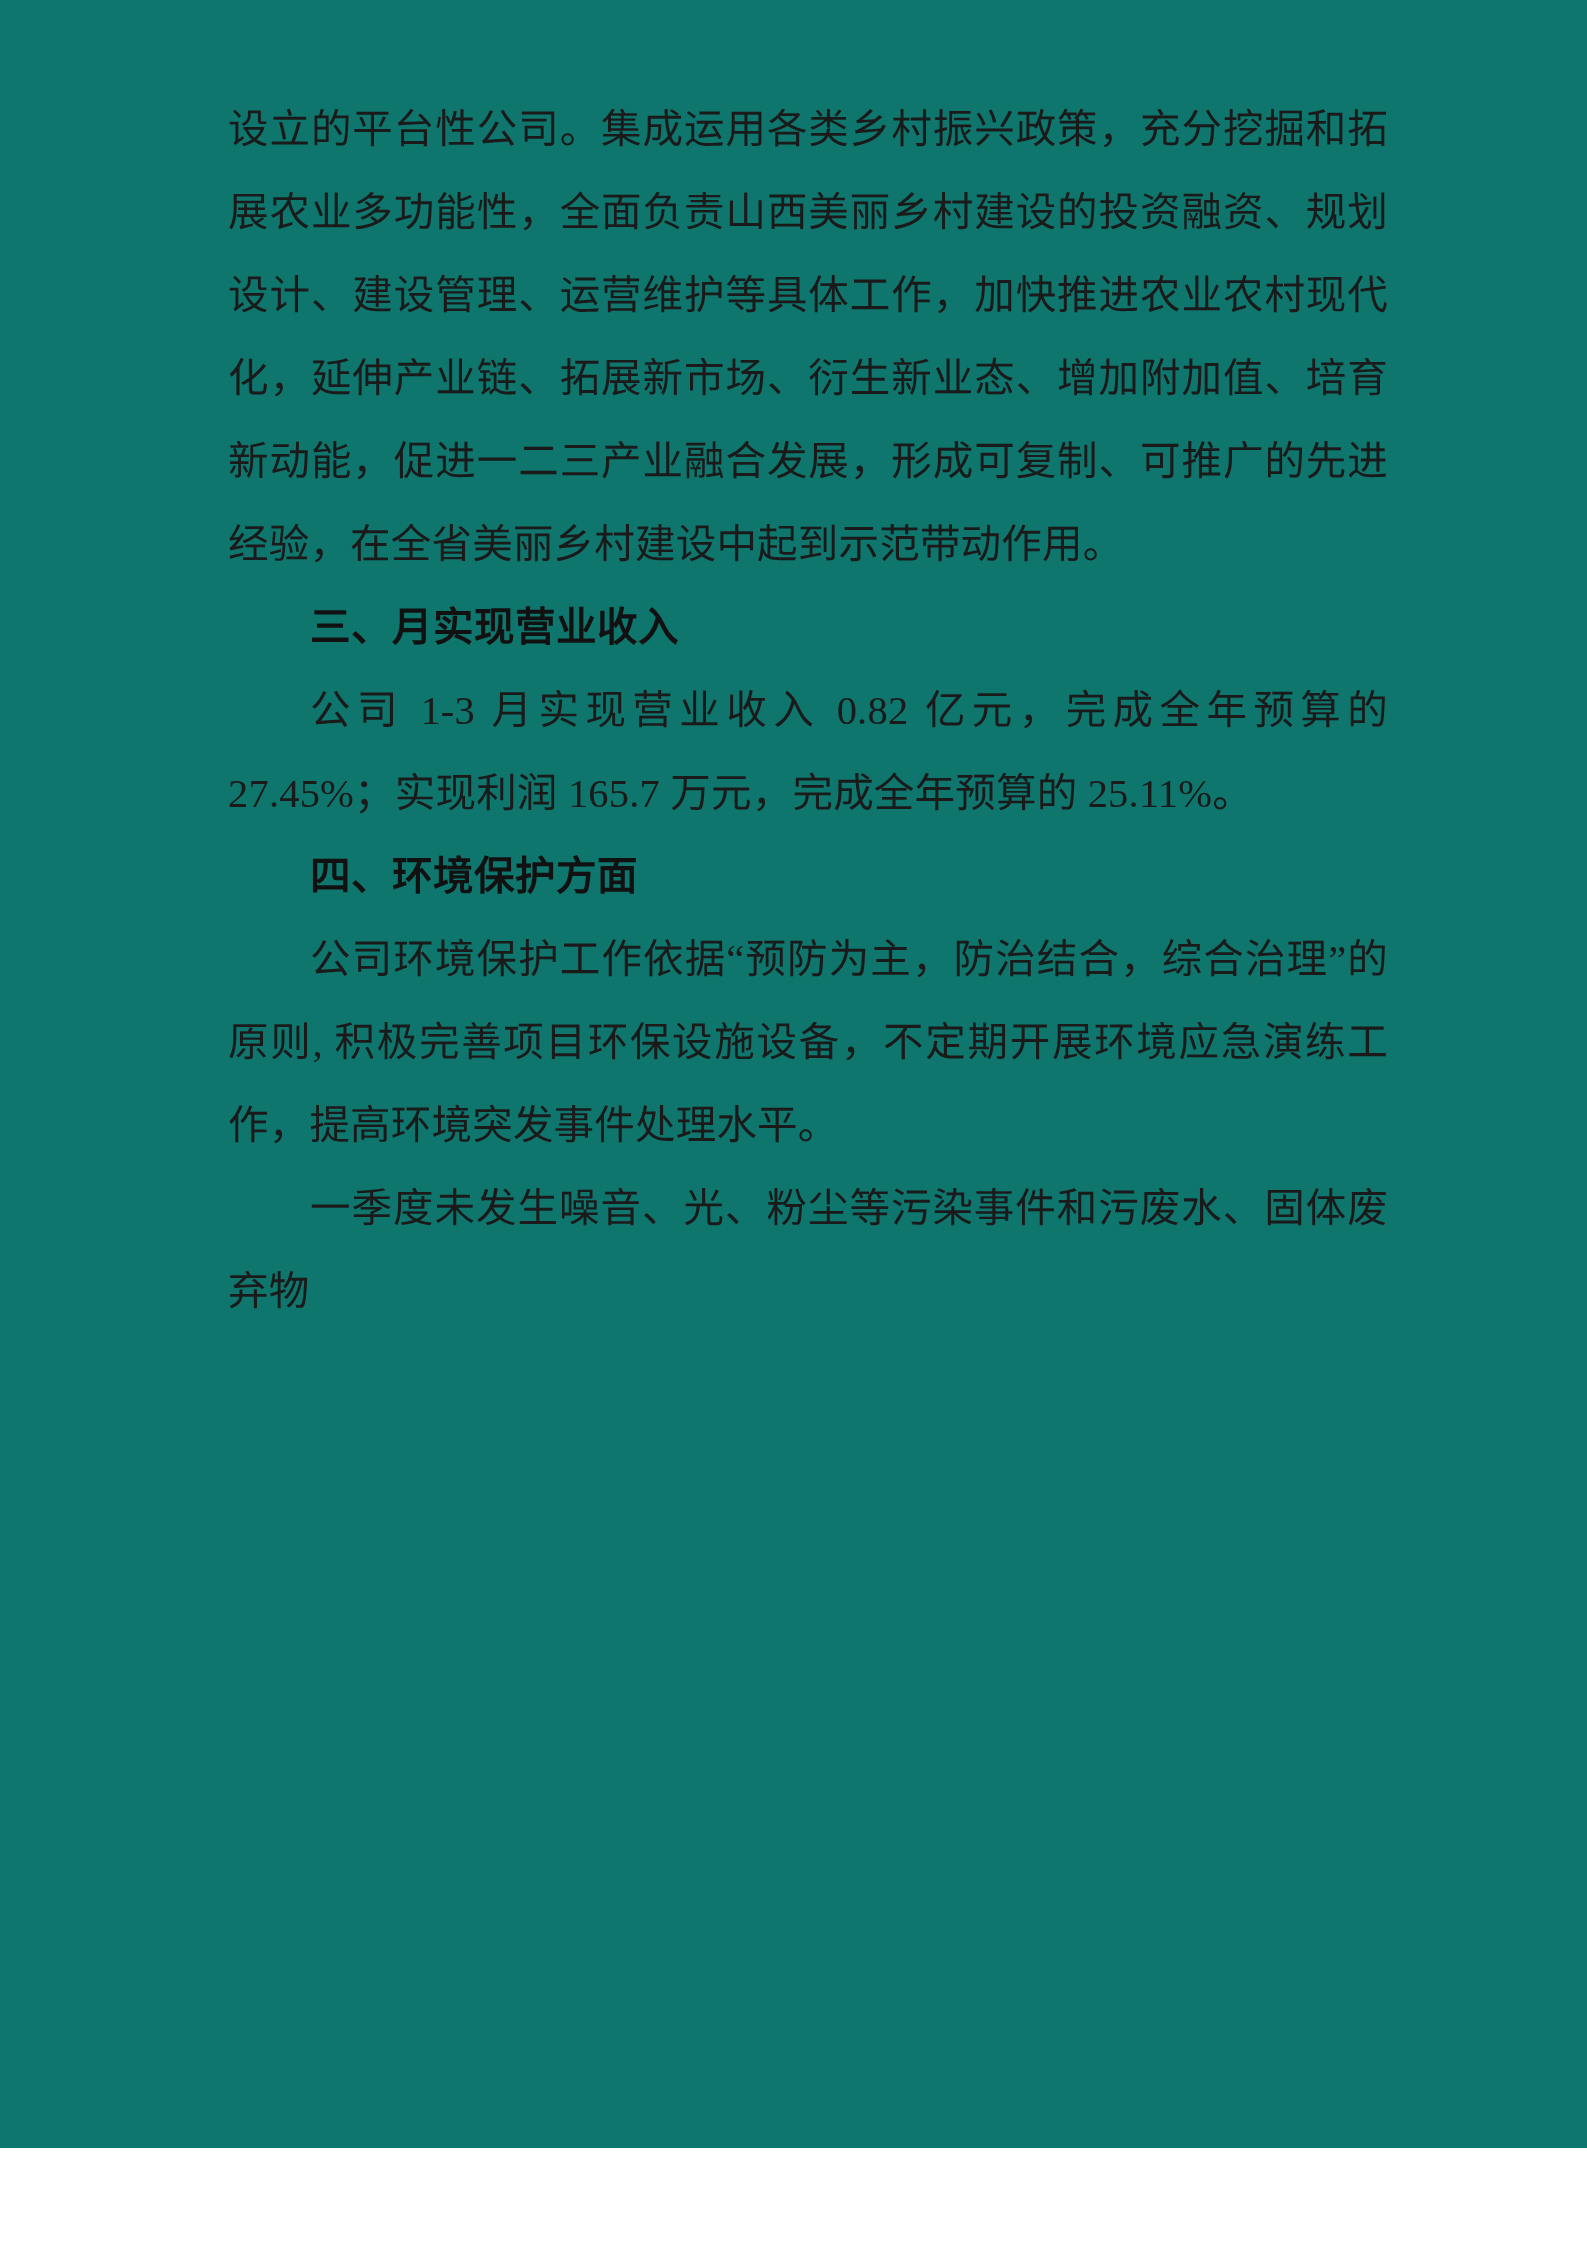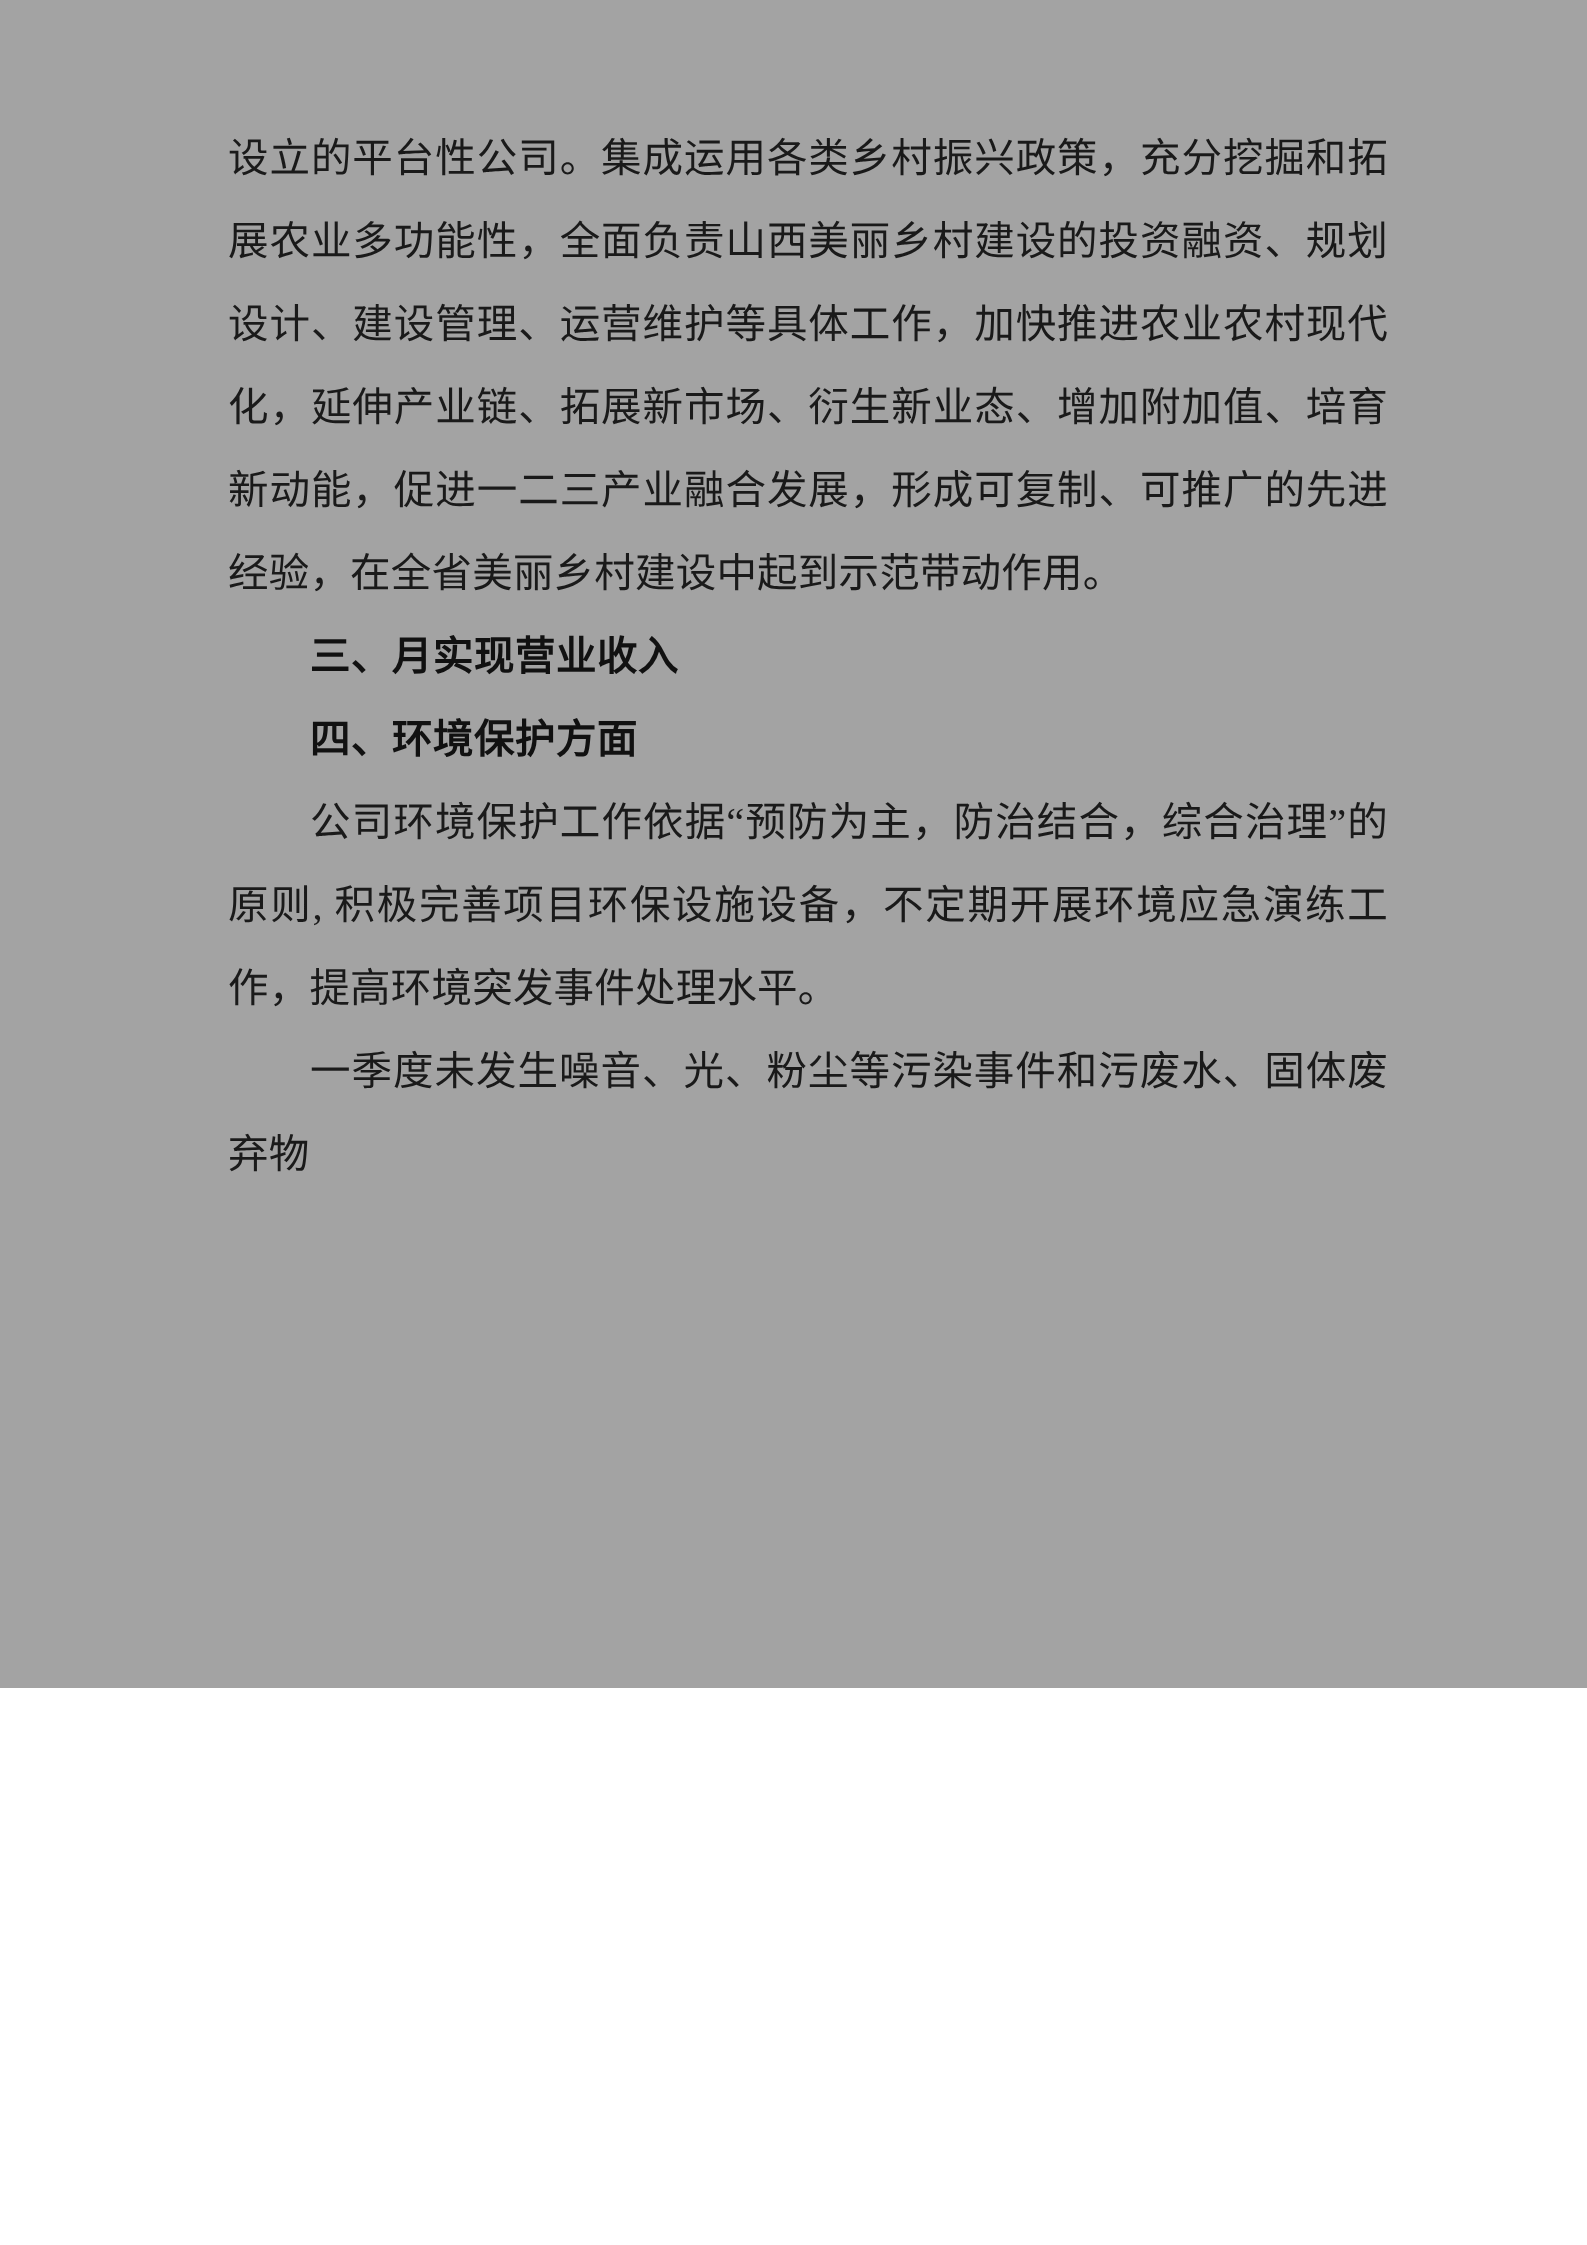--- a/index.html
+++ b/index.html
@@ -2,25 +2,25 @@
 <html lang="zh-CN"><head>
 <meta charset="utf-8">
 <style>
   html, body {
     margin: 0;
     padding: 0;
     background: #ffffff;
   }
   .page {
     width: 1587px;
-    height: 1688px;
-    background: #a3a3a3;
+    height: 2148px;
+    background: #0f766e;
     position: relative;
     box-sizing: border-box;
-    padding: 117px 200px 120px 228px;
+    padding: 88px 200px 120px 228px;
     font-family: "Liberation Serif", "DejaVu Serif", serif;
     color: #1b1b1b;
   }
   .doc-body {
     width: 1160px;
   }
   p.para {
     margin: 0 0 0 0;
     font-size: 40.5px;
     line-height: 83px;
@@ -48,20 +48,21 @@
 <div class="page">
   <div class="doc-body">
 
     <p class="para">设立的平台性公司。集成运用各类乡村振兴政策，充分挖掘和拓展农业多功能性，全面负责山西美丽乡村建设的投资融资、规划设计、建设管理、运营维护等具体工作，加快推进农业农村现代化，延伸产业链、拓展新市场、衍生新业态、增加附加值、培育新动能，促进一二三产业融合发展，形成可复制、可推广的先进经验，在全省美丽乡村建设中起到示范带动作用。</p>
 
 
 
 
     <p class="heading">三、月实现营业收入</p>
 
+    <p class="para indent">公司 1-3 月实现营业收入 0.82 亿元，完成全年预算的 27.45%；实现利润 165.7 万元，完成全年预算的 25.11%。</p>
 
     <p class="heading">四、环境保护方面</p>
 
     <p class="para indent">公司环境保护工作依据“预防为主，防治结合，综合治理”的原则, 积极完善项目环保设施设备，不定期开展环境应急演练工作，提高环境突发事件处理水平。</p>
 
     <p class="para indent">一季度未发生噪音、光、粉尘等污染事件和污废水、固体废弃物</p>
 
   </div>
 </div>
 

